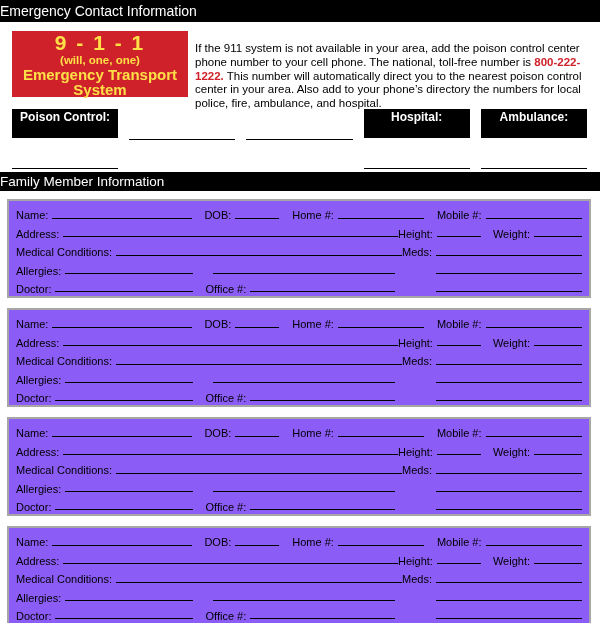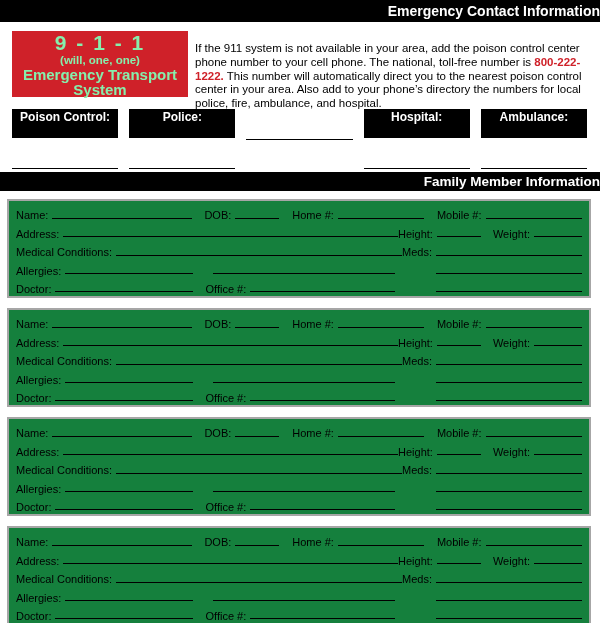--- a/index.html
+++ b/index.html
@@ -6,48 +6,48 @@
   * { box-sizing: border-box; }
   html,body { margin:0; padding:0; }
   body {
     width:600px; height:623px; overflow:hidden; position:relative;
     background:#fff; color:#000;
     font-family:"Liberation Sans", sans-serif;
   }
 
   
   .bar { position:absolute; left:0; right:0; background:#000; color:#fff;
-         font-weight:bold; text-align:right; }
+         font-weight:normal; text-align:left; }
   .bar-top    { top:0;    height:22px; line-height:22px; font-size:14px; }
   .bar-family { top:172px; height:19px; line-height:19px; font-size:13.5px; }
 
   
   .intro { position:absolute; top:31px; left:12px; display:flex; align-items:flex-start; }
   .nine11 {
-    width:176px; height:66px; background:var(--red); color:#86efac; flex-shrink:0;
+    width:176px; height:66px; background:var(--red); color:#fde047; flex-shrink:0;
     display:flex; flex-direction:column; justify-content:space-between; text-align:center;
     font-weight:bold;
   }
   .nine11 .n { font-size:21px;   line-height:23px; letter-spacing:2px; }
   .nine11 .s { font-size:11.5px; line-height:13px; }
   .nine11 .c { font-size:15px; line-height:15px; }
   .note { margin:11px 0 0 7px; width:402px; font-size:11.5px; line-height:13.8px; }
   .note .phone { color:var(--red); font-weight:bold; }
 
   
   .numbers { position:absolute; top:109px; left:12px; right:13px; display:flex; gap:11px; }
   .numcol  { flex:1 1 0; }
   .numbar  { height:29px; line-height:17px; background:#000; color:#fff;
              font-weight:bold; font-size:12px; text-align:center; }
   .writeline { margin-top:30px; height:0; border-bottom:1.8px solid #000; }
 
   
   #member-blocks { position:absolute; top:199px; left:7px; right:9px;
                    display:flex; flex-direction:column; gap:10px; }
-  .block { height:99px; border:2px solid #A6A6A6; padding:3px 7px 6px; background:#15803d; }
+  .block { height:99px; border:2px solid #A6A6A6; padding:3px 7px 6px; background:#8b5cf6; }
   .row   { display:flex; align-items:flex-end; height:18.4px; font-size:11px; }
   .lbl   { white-space:nowrap; line-height:14px; }
   .ln    { border-bottom:1.5px solid #000; height:0; margin:0 0 3.5px 4px; flex-shrink:0; }
   .grow  { flex:1 1 auto; }
   .w140{width:140px} .w44{width:44px} .w86{width:86px} .w128{width:128px}
   .w138{width:138px} .w146{width:146px} .w48{width:48px}
   .mr37{margin-right:37px}
   .sp12{width:12px;flex-shrink:0} .sp13{width:13px;flex-shrink:0} .sp16{width:16px;flex-shrink:0}
 </style>
 </head>
@@ -63,21 +63,20 @@
   </div>
   <p class="note"><span>If the 911 system is not available in your area, add the poison control center phone number to your cell phone. The national, toll-free number is </span><span class="phone">800-222-1222.</span><span> This number will automatically direct you to the nearest poison control center in your area. Also add to your phone’s directory the numbers for local police, fire, ambulance, and hospital.</span></p>
 </section>
 
 <section class="numbers">
   <div class="numcol">
     <div class="numbar">Poison Control:</div>
     <div class="writeline"></div>
   </div>
   <div class="numcol">
-    <div class="numbar">Police:</div>
     <div class="writeline"></div>
   </div>
   <div class="numcol">
     <div class="writeline"></div>
   </div>
   <div class="numcol">
     <div class="numbar">Hospital:</div>
     <div class="writeline"></div>
   </div>
   <div class="numcol">

